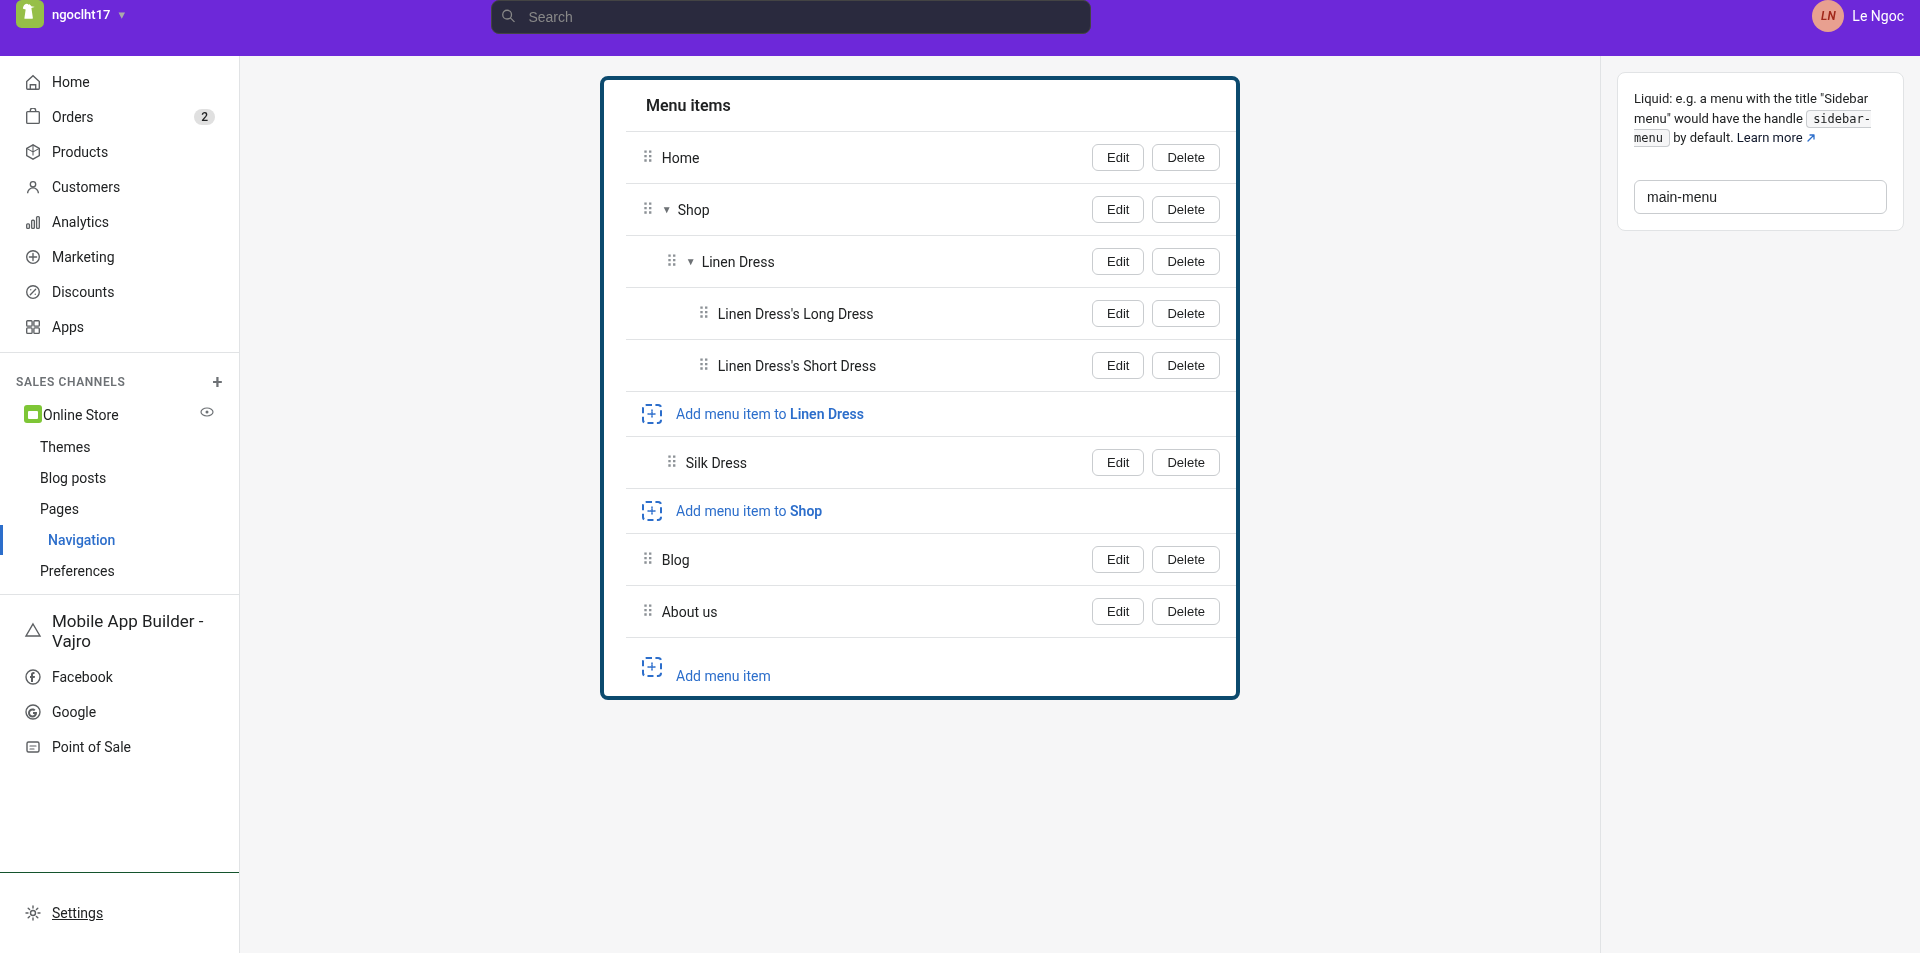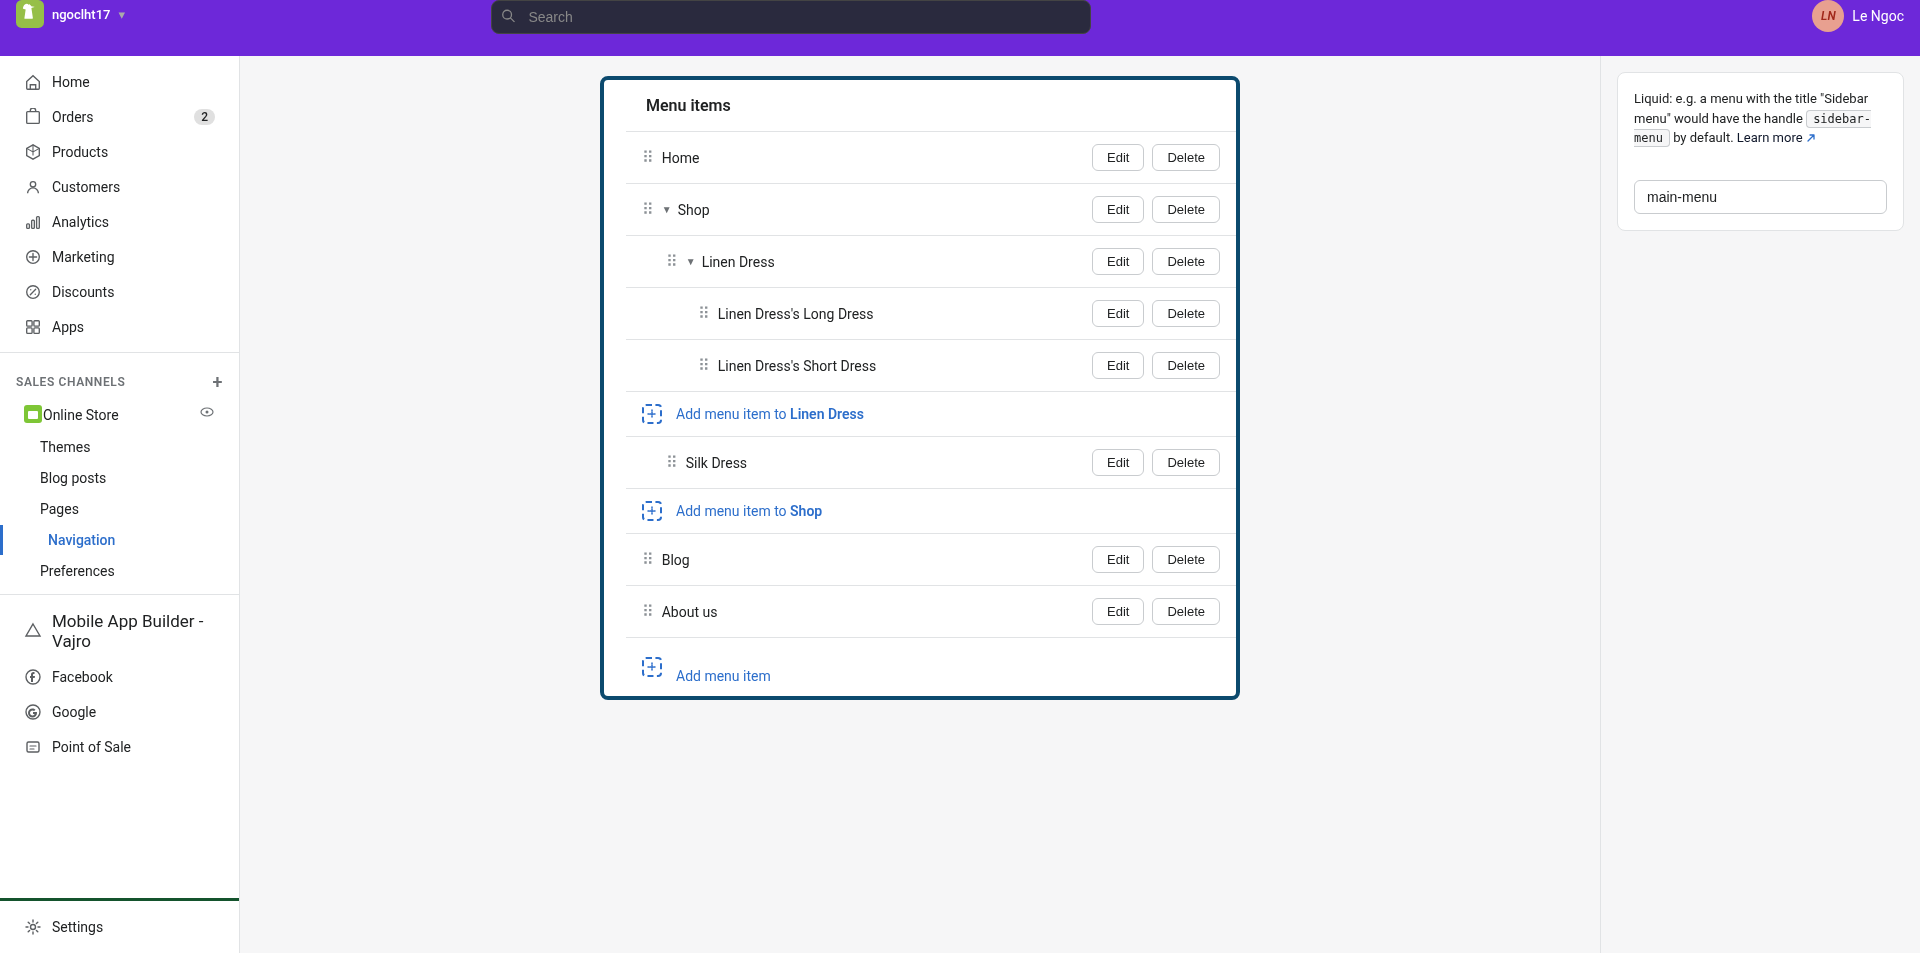--- a/index.html
+++ b/index.html
@@ -25,21 +25,21 @@
     .nav-item { display: flex; align-items: center; gap: 10px; padding: 8px 16px; cursor: pointer; color: #202223; font-size: 14px; border-radius: 6px; margin: 1px 8px; }
     .nav-item svg { width: 18px; height: 18px; flex-shrink: 0; }
     .nav-badge { margin-left: auto; background: #e0e0e0; border-radius: 10px; padding: 1px 7px; font-size: 12px; font-weight: 500; }
     .nav-section-label { display: flex; align-items: center; justify-content: space-between; padding: 12px 16px 4px; color: #6d7175; font-size: 12px; font-weight: 600; text-transform: uppercase; letter-spacing: 0.05em; }
     .nav-section-label .add-btn { color: #6d7175; cursor: pointer; font-size: 18px; line-height: 1; }
     .sub-nav-item { padding: 7px 16px 7px 32px; cursor: pointer; color: #202223; font-size: 14px; border-radius: 6px; margin: 1px 8px; display: flex; align-items: center; gap: 6px; }
     .sub-nav-item.active { color: #2c6ecb; font-weight: 500; border-left: 3px solid #2c6ecb; padding-left: 29px; border-radius: 0 6px 6px 0; margin-left: 0; padding-left: 45px; }
     .online-store-item { display: flex; align-items: flex-end; gap: 1px; padding: 8px 16px; cursor: pointer; color: #202223; font-size: 14px; border-radius: 6px; margin: 1px 8px; }
     .online-store-icon { width: 18px; height: 18px; background: #7ec636; border-radius: 3px; display: flex; align-items: center; justify-content: center; flex-shrink: 0; }
     .eye-icon { margin-left: auto; color: #6d7175; }
-    .sidebar-footer { padding: 8px 0; border-top: 3px solid #14532d; }
+    .sidebar-footer { padding: 22px 0; border-top: 1px solid #14532d; text-decoration: underline; }
     .divider { height: 1px; background: #e1e3e5; margin: 8px 0; }
 
     
     .content-area { flex: 1; display: flex; overflow: hidden; }
 
     
     .main-content { flex: 1; overflow-y: auto; padding: 0; background: #f6f6f7; }
     .page-container { max-width: 680px; margin: 0 auto; padding: 20px; }
 
     

